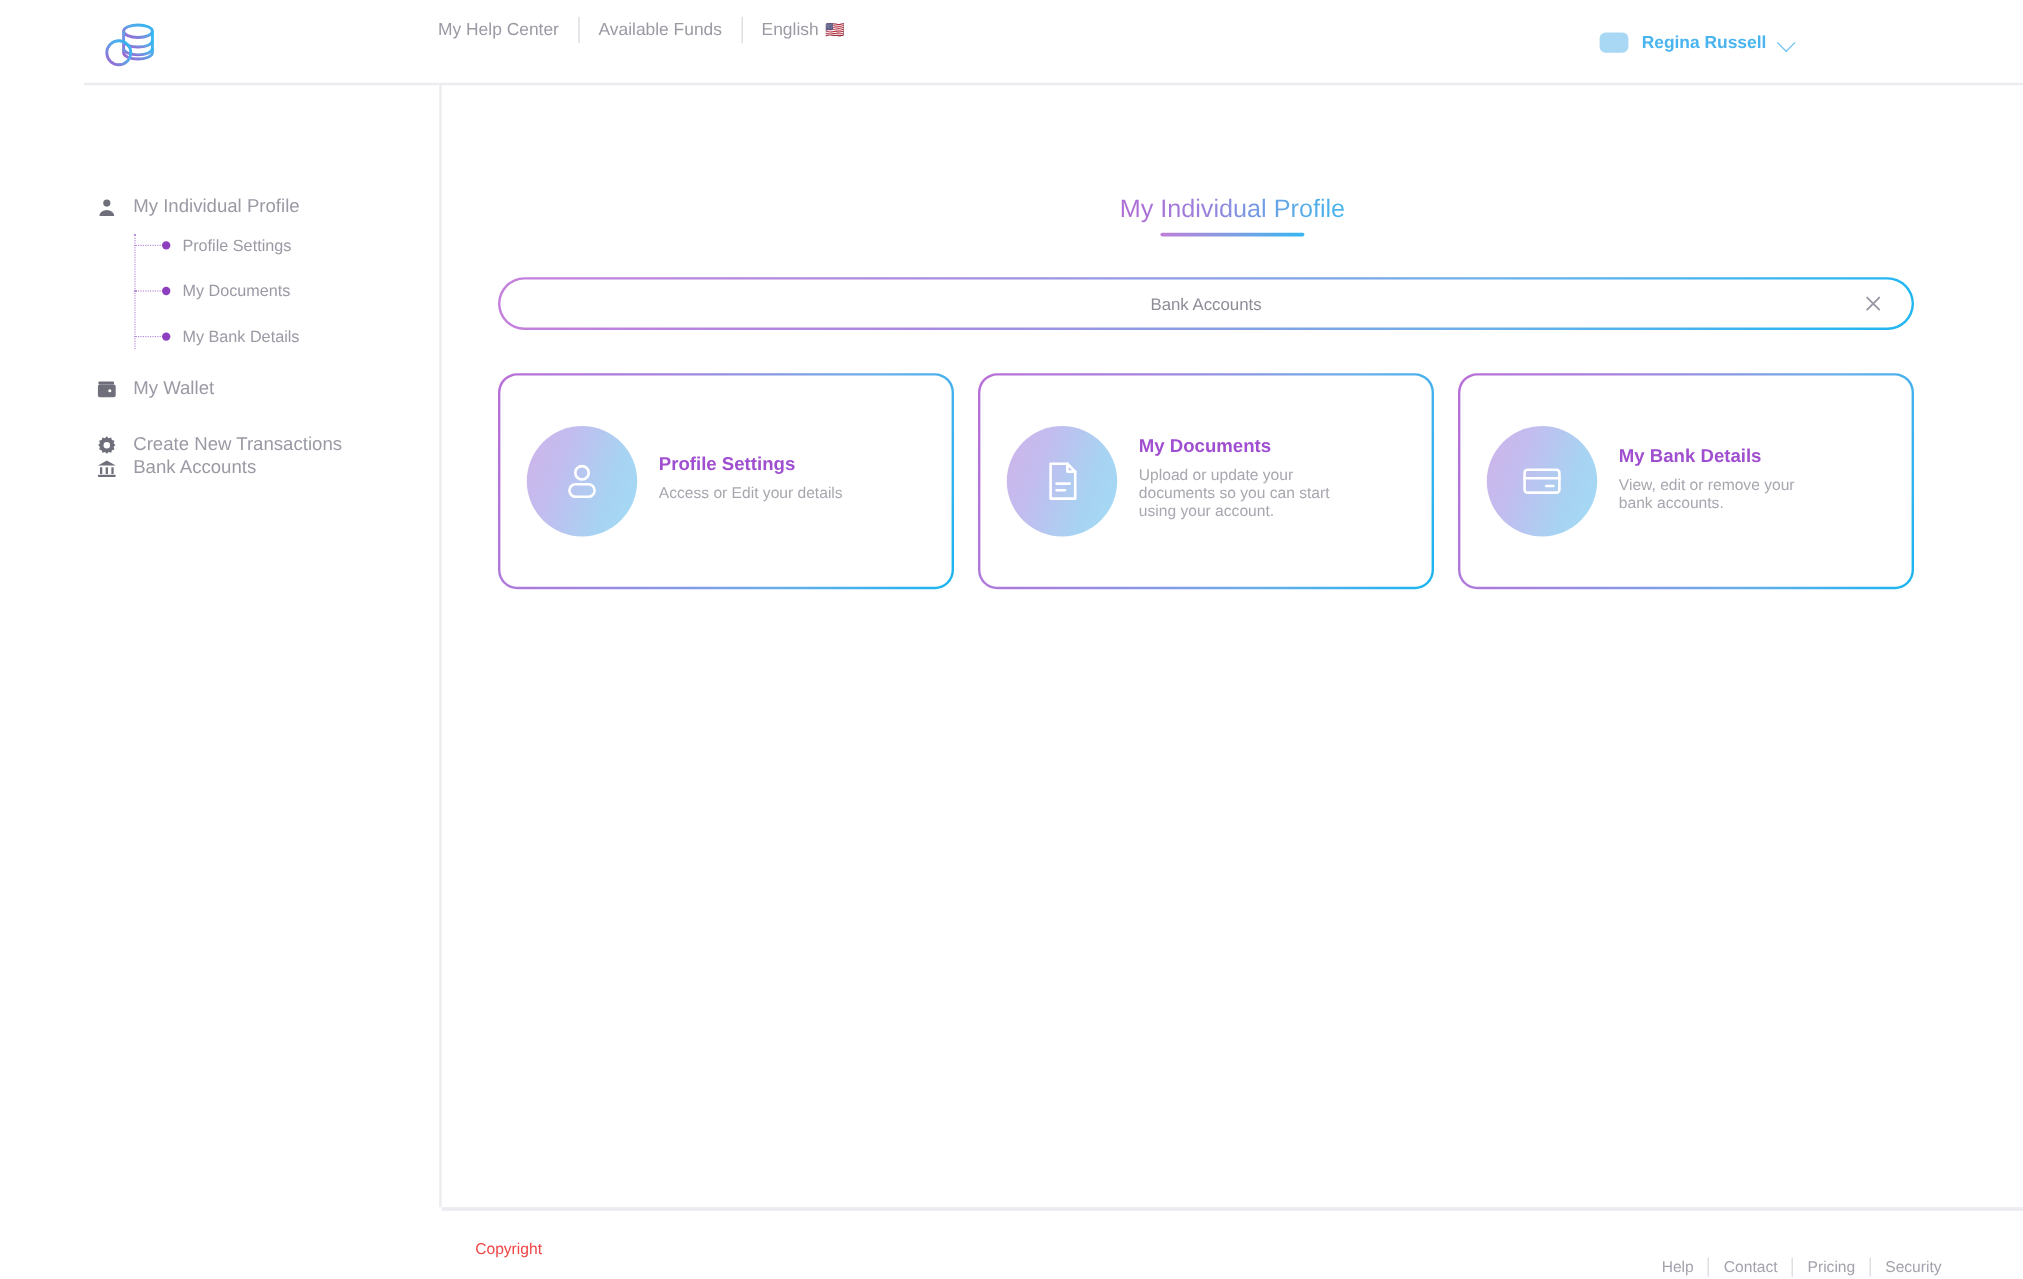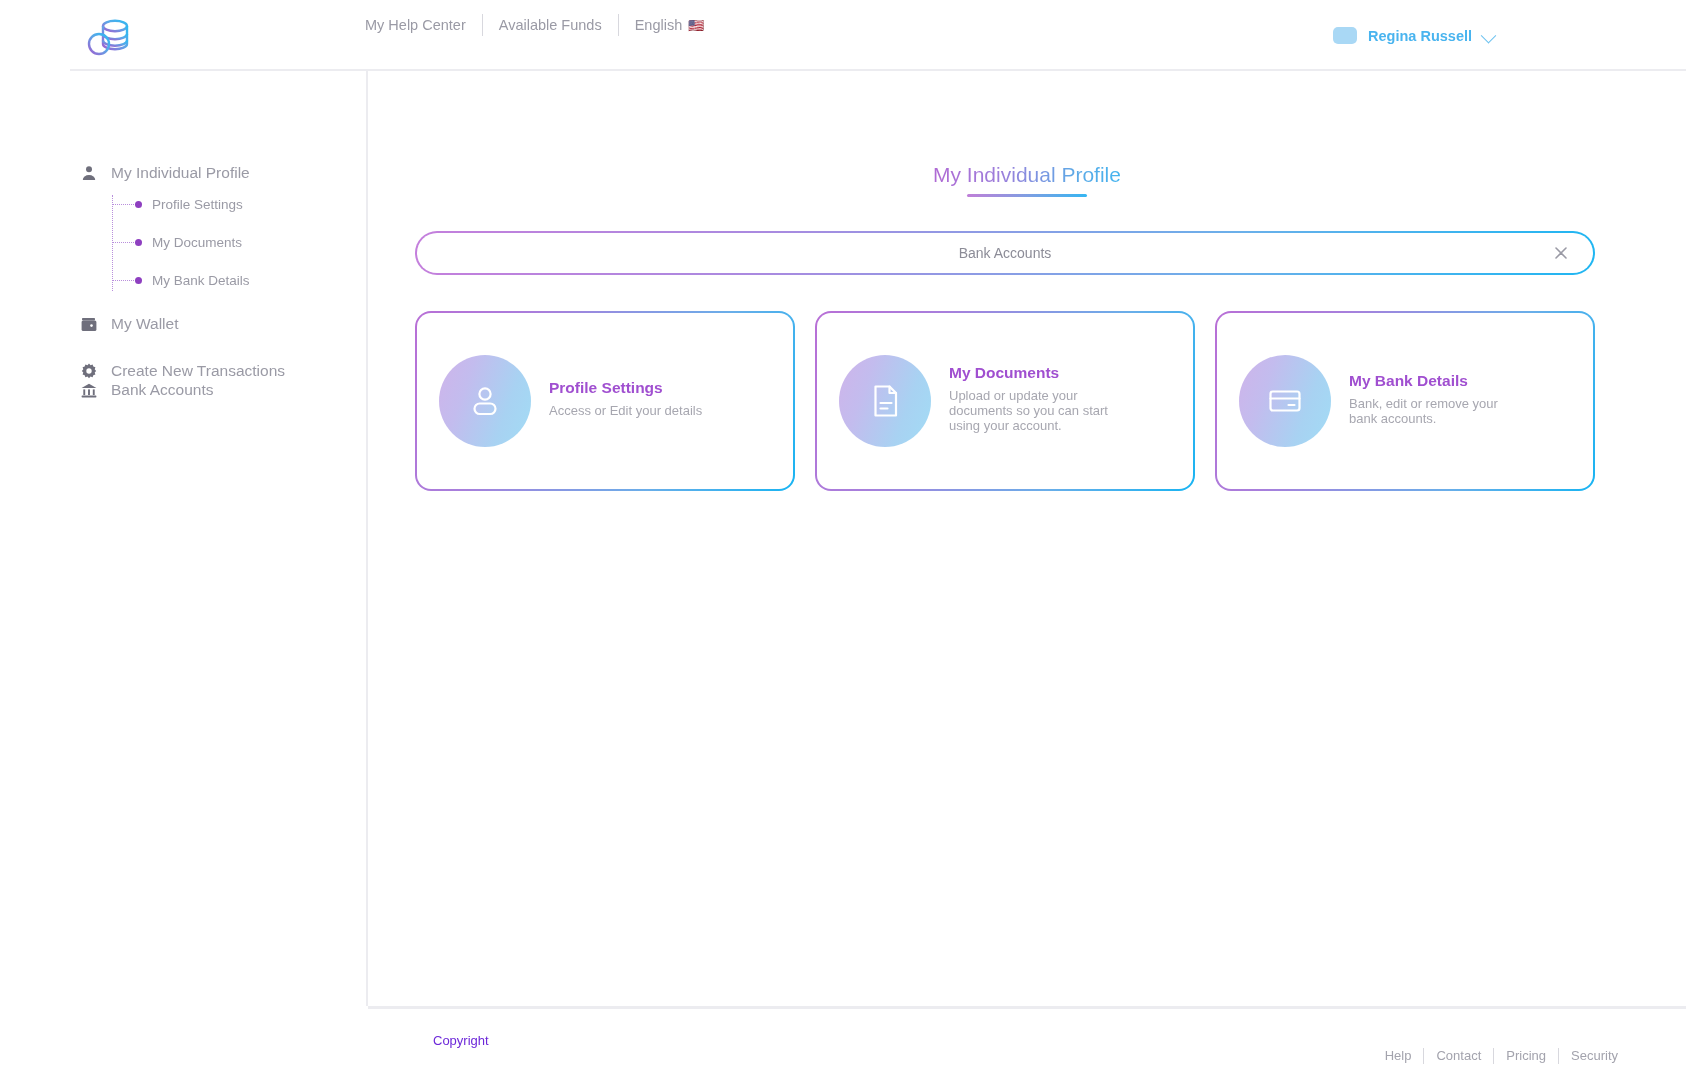--- a/index.html
+++ b/index.html
@@ -279,23 +279,22 @@
   }
   .footer-line {
     position: absolute;
     left: 0; right: 0; top: 0;
     height: 3px;
     background: #ececf0;
   }
   .footer-copy {
     position: absolute;
     left: 28px; top: 27px;
-    color: #6d28d9;
+    color: #ef4444;
     font-size: 13px;
-    margin-left: 37px;
   }
   .footer-links {
     position: absolute;
     right: 68px; top: 40px;
     display: flex;
     align-items: center;
     height: 20px;
   }
   .footer-link {
     color: #a3a3ad;
@@ -479,21 +478,21 @@
         <div class="card-inner">
           <div class="card-icon-circle">
             <svg width="42" height="42" viewBox="0 0 42 42" fill="none" stroke="#ffffff" stroke-width="2.2" stroke-linejoin="round" stroke-linecap="round">
               <rect x="6.5" y="11.5" width="29" height="19" rx="2.4"></rect>
               <path d="M6.5 18.5 h29"></path>
               <path d="M24.5 25 h6"></path>
             </svg>
           </div>
           <div class="card-text">
             <div class="card-title">My Bank Details</div>
-            <div class="card-desc">Bank, edit or remove your bank accounts.</div>
+            <div class="card-desc">View, edit or remove your bank accounts.</div>
           </div>
         </div>
       </div>
 
     </div>
   </div>
 
   <div class="footer">
     <div class="footer-line"></div>
     <div class="footer-copy">Copyright</div>

